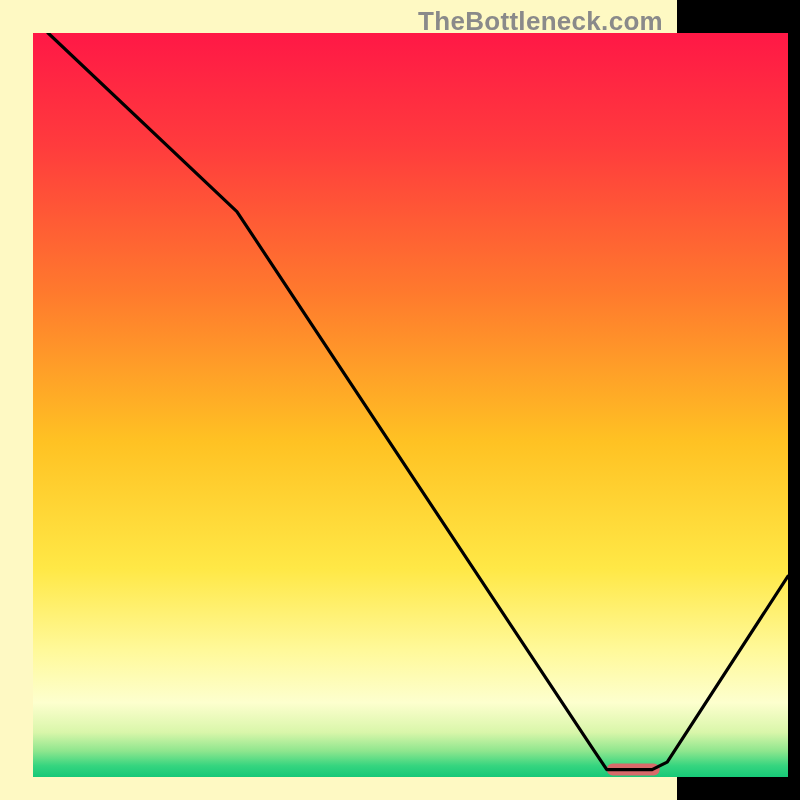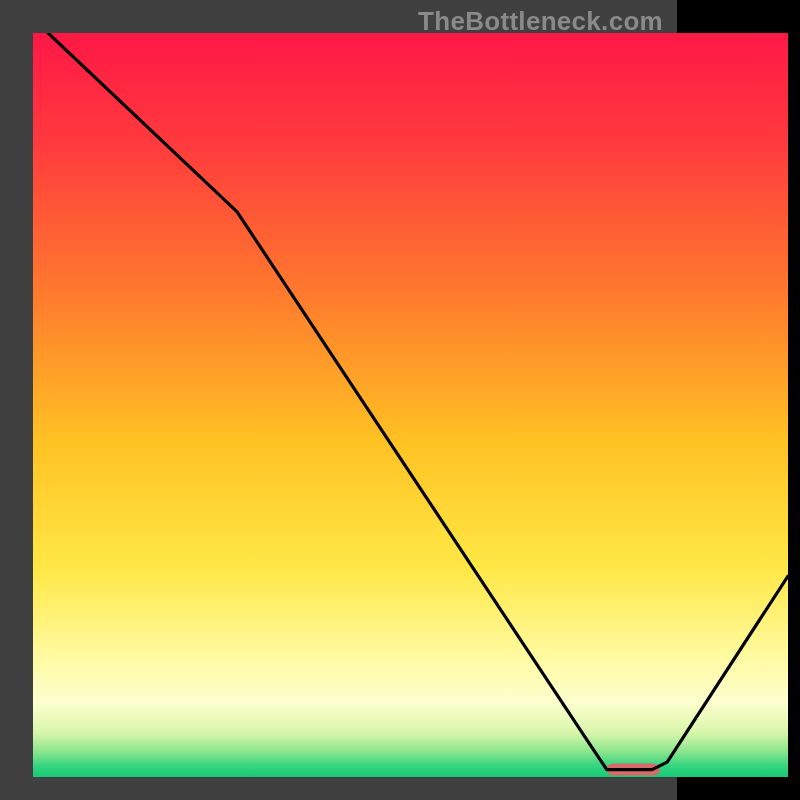--- a/index.html
+++ b/index.html
@@ -9,21 +9,21 @@
     height: 800px;
     background: #000;
     overflow: hidden;
   }
   .frame {
     position: absolute;
     left: 0;
     top: 0;
     width: 677px;
     height: 800px;
-    background: #404040;
+    background: #fef9c3;
   }
   .plot-area {
     position: absolute;
     left: 33px;
     top: 33px;
     width: 755px;
     height: 744px;
     overflow: hidden;
   }
   .watermark {

